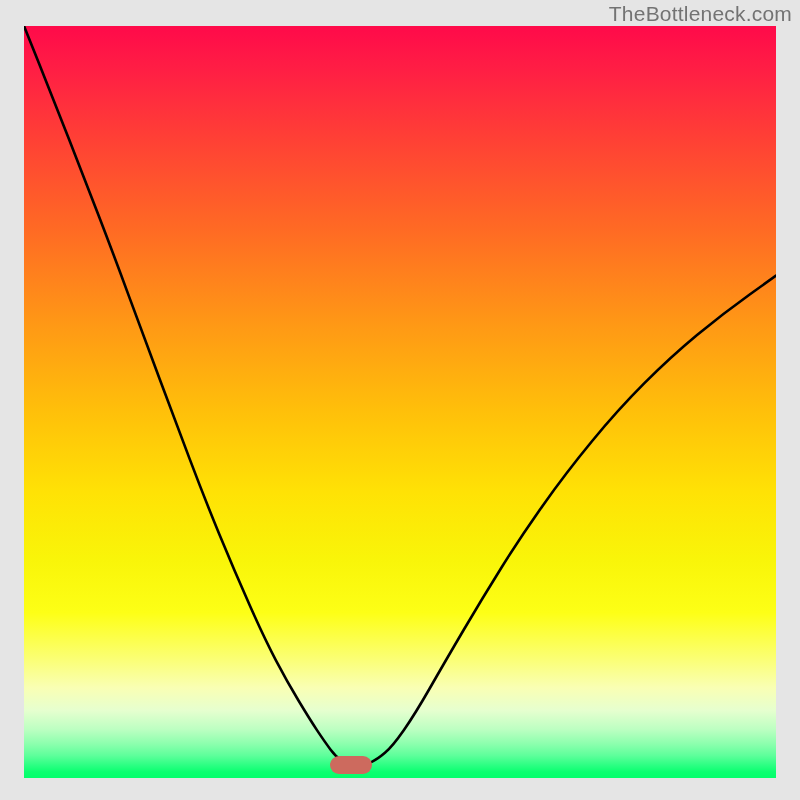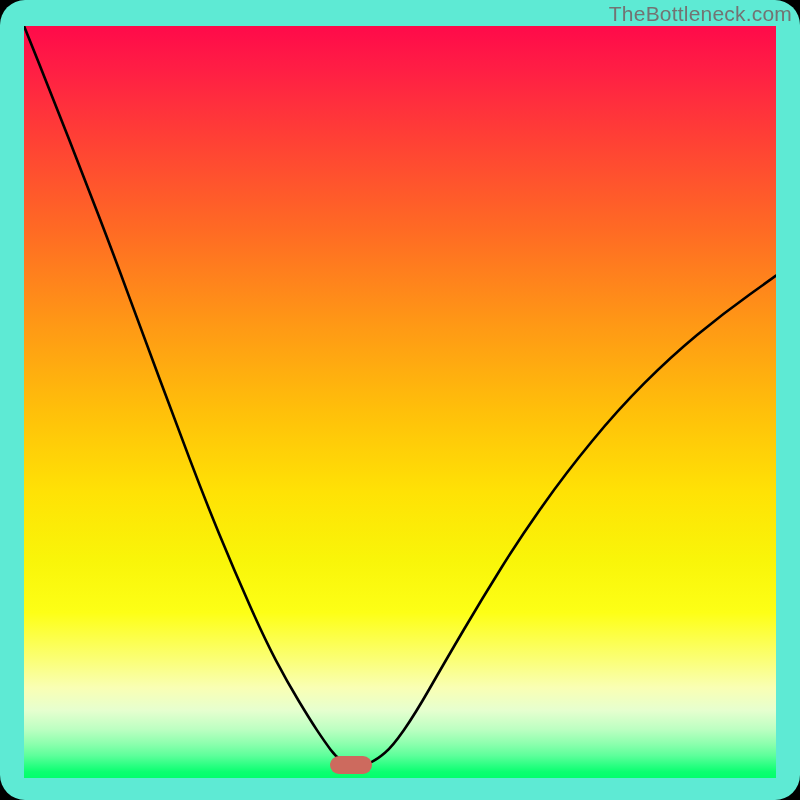--- a/index.html
+++ b/index.html
@@ -8,22 +8,21 @@
     width: 800px;
     height: 800px;
     background: #000;
     overflow: hidden;
     font-family: Arial, Helvetica, sans-serif;
   }
   .frame {
     position: relative;
     width: 800px;
     height: 800px;
-    background: #5eead4;
-    border-radius: 25px;
+    background: #e5e5e5;
   }
   .watermark {
     position: absolute;
     top: 2px;
     right: 8px;
     color: #737373;
     font-size: 21px;
     font-weight: 500;
     letter-spacing: 0.2px;
     z-index: 10;

